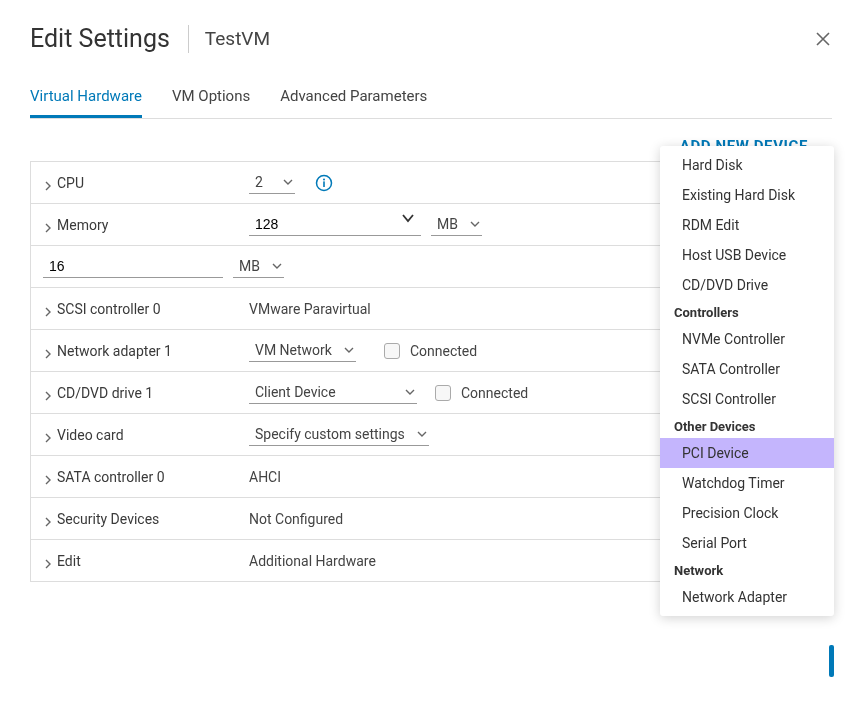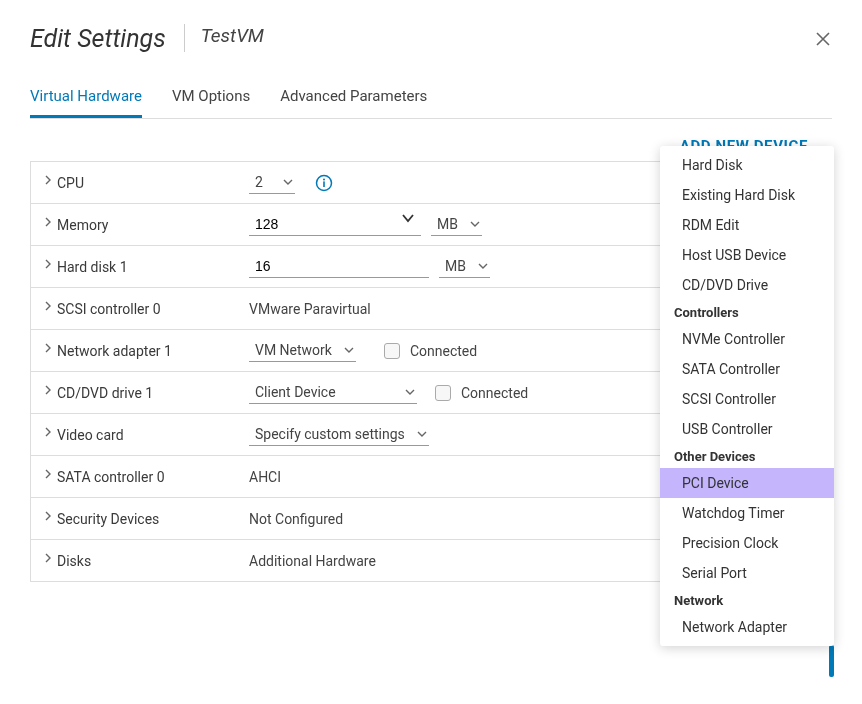--- a/index.html
+++ b/index.html
@@ -7,24 +7,23 @@
     font-family: -apple-system, BlinkMacSystemFont, "Segoe UI", Roboto, "Helvetica Neue", Arial, sans-serif;
     background: #fff;
     color: #333;
     width: 862px;
     height: 704px;
     overflow: hidden;
     position: relative;
   }
   .header {
     display: flex;
-    align-items: flex-start;
+    align-items: center;
     padding: 24px 47px 8px 30px;
     position: relative;
-    font-style: italic;
   }
   .header-title {
     font-size: 25px;
     font-weight: 400;
     color: #333;
     padding-right: 18px;
   }
   .divider-v {
     width: 1px;
     height: 28px;
@@ -84,21 +83,21 @@
     align-items: center;
     border-left: 1px solid #ddd;
     border-right: 1px solid #ddd;
     border-bottom: 1px solid #ddd;
     min-height: 42px;
     padding: 5px 12px;
   }
   .hw-label {
     flex: 0 0 206px;
     display: flex;
-    align-items: flex-start;
+    align-items: flex-end;
     gap: 4px;
     font-size: 14px;
     color: #3a3a3a;
   }
   .chev {
     display: inline-flex;
     align-items: center;
     justify-content: center;
   }
   .hw-value {
@@ -279,28 +278,20 @@
         <span class="sel-caret">
           <svg width="10" height="10" viewBox="0 0 10 10">
               <path d="M1 3 L5 7 L9 3" stroke="#666" stroke-width="1.4" fill="none"></path>
             </svg>
         </span>
       </div>
     </div>
   </div>
 
   <div class="hw-row">
-    <div class="hw-label">
-      <span class="chev">
-        <svg width="10" height="10" viewBox="0 0 10 10">
-            <path d="M3 1 L7 5 L3 9" stroke="#666" stroke-width="1.4" fill="none"></path>
-          </svg>
-      </span>
-      <span>Hard disk 1</span>
-    </div>
     <div class="hw-value">
       <input class="txt-input wide" value="16" style="">
       <div class="select-like" style="min-width:44px">
         <span>MB</span>
         <span class="sel-caret">
           <svg width="10" height="10" viewBox="0 0 10 10">
               <path d="M1 3 L5 7 L9 3" stroke="#666" stroke-width="1.4" fill="none"></path>
             </svg>
         </span>
       </div>
@@ -416,40 +407,39 @@
     </div>
   </div>
 
   <div class="hw-row">
     <div class="hw-label">
       <span class="chev">
         <svg width="10" height="10" viewBox="0 0 10 10">
             <path d="M3 1 L7 5 L3 9" stroke="#666" stroke-width="1.4" fill="none"></path>
           </svg>
       </span>
-      <span>Disks</span>
+      <span>Edit</span>
     </div>
     <div class="hw-value">
       <span>Additional Hardware</span>
     </div>
   </div>
 
 </div>
 
 <div class="dropdown">
   <div class="dd-item">Hard Disk</div>
   <div class="dd-item">Existing Hard Disk</div>
   <div class="dd-item">RDM Edit</div>
   <div class="dd-item">Host USB Device</div>
   <div class="dd-item">CD/DVD Drive</div>
   <div class="dd-section-header">Controllers</div>
   <div class="dd-item">NVMe Controller</div>
   <div class="dd-item">SATA Controller</div>
   <div class="dd-item">SCSI Controller</div>
-  <div class="dd-item">USB Controller</div>
   <div class="dd-section-header">Other Devices</div>
   <div class="dd-item hovered">PCI Device</div>
   <div class="dd-item">Watchdog Timer</div>
   <div class="dd-item">Precision Clock</div>
   <div class="dd-item">Serial Port</div>
   <div class="dd-section-header">Network</div>
   <div class="dd-item">Network Adapter</div>
 </div>
 
 <div class="edge-scroll"></div>

